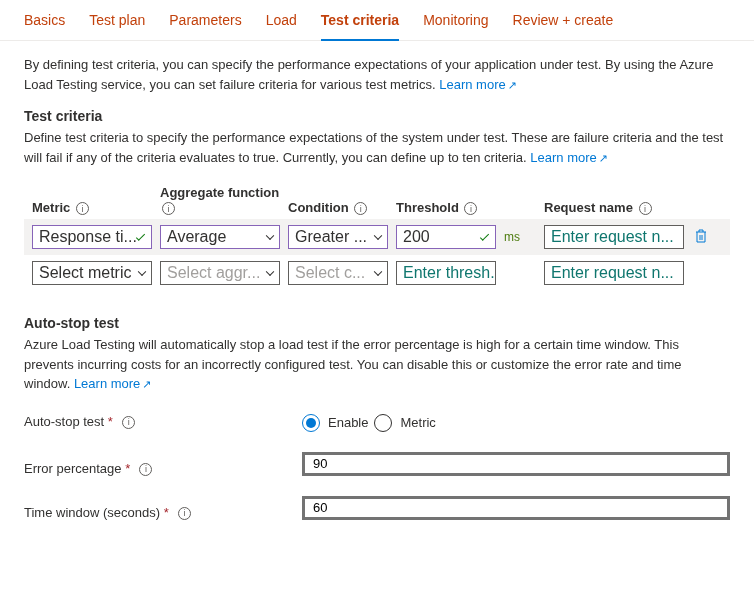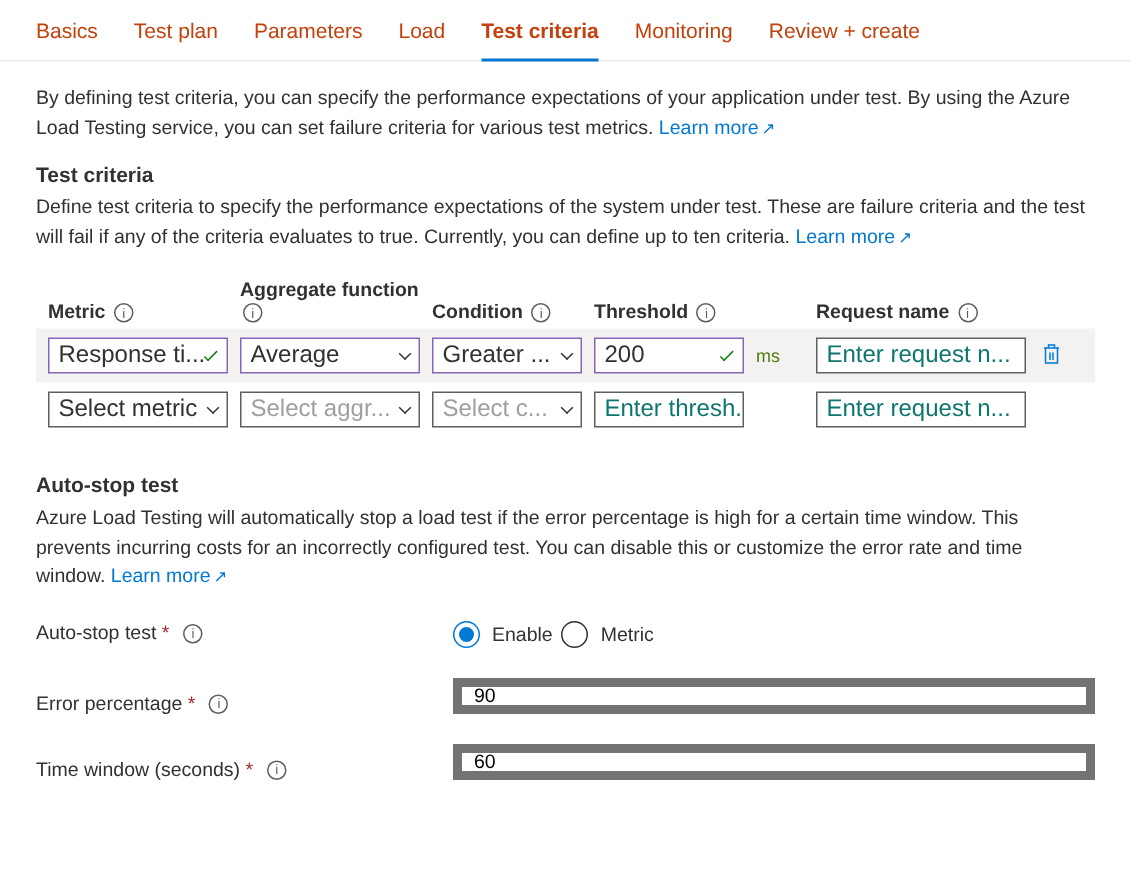--- a/index.html
+++ b/index.html
@@ -172,21 +172,21 @@
   }
   .radio-outer.checked { border-color: #0078d4; }
   .radio-inner {
     width: 10px; height: 10px;
     background: #0078d4;
     border-radius: 50%;
   }
   .form-input {
     flex: 1;
     height: 24px;
-    border: 6px solid #737373;
+    border: 3px solid #737373;
     padding: 0 8px;
     font-size: 13px;
     background: #fff;
   }
   .footer {
     display: flex;
     gap: 8px;
     padding: 20px 24px;
     margin-top: 24px;
   }

